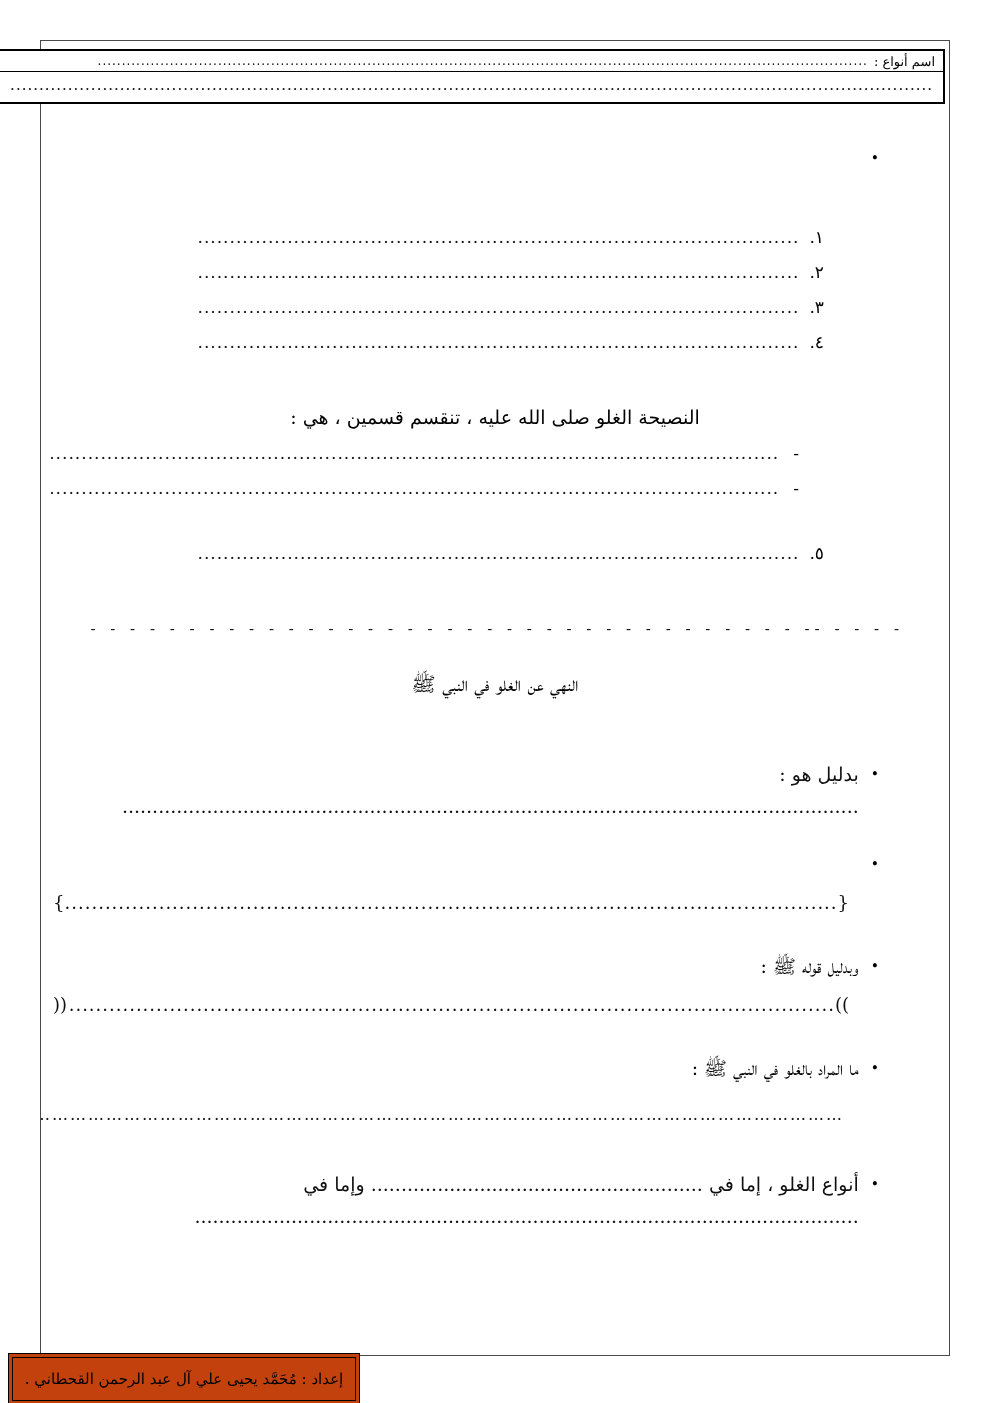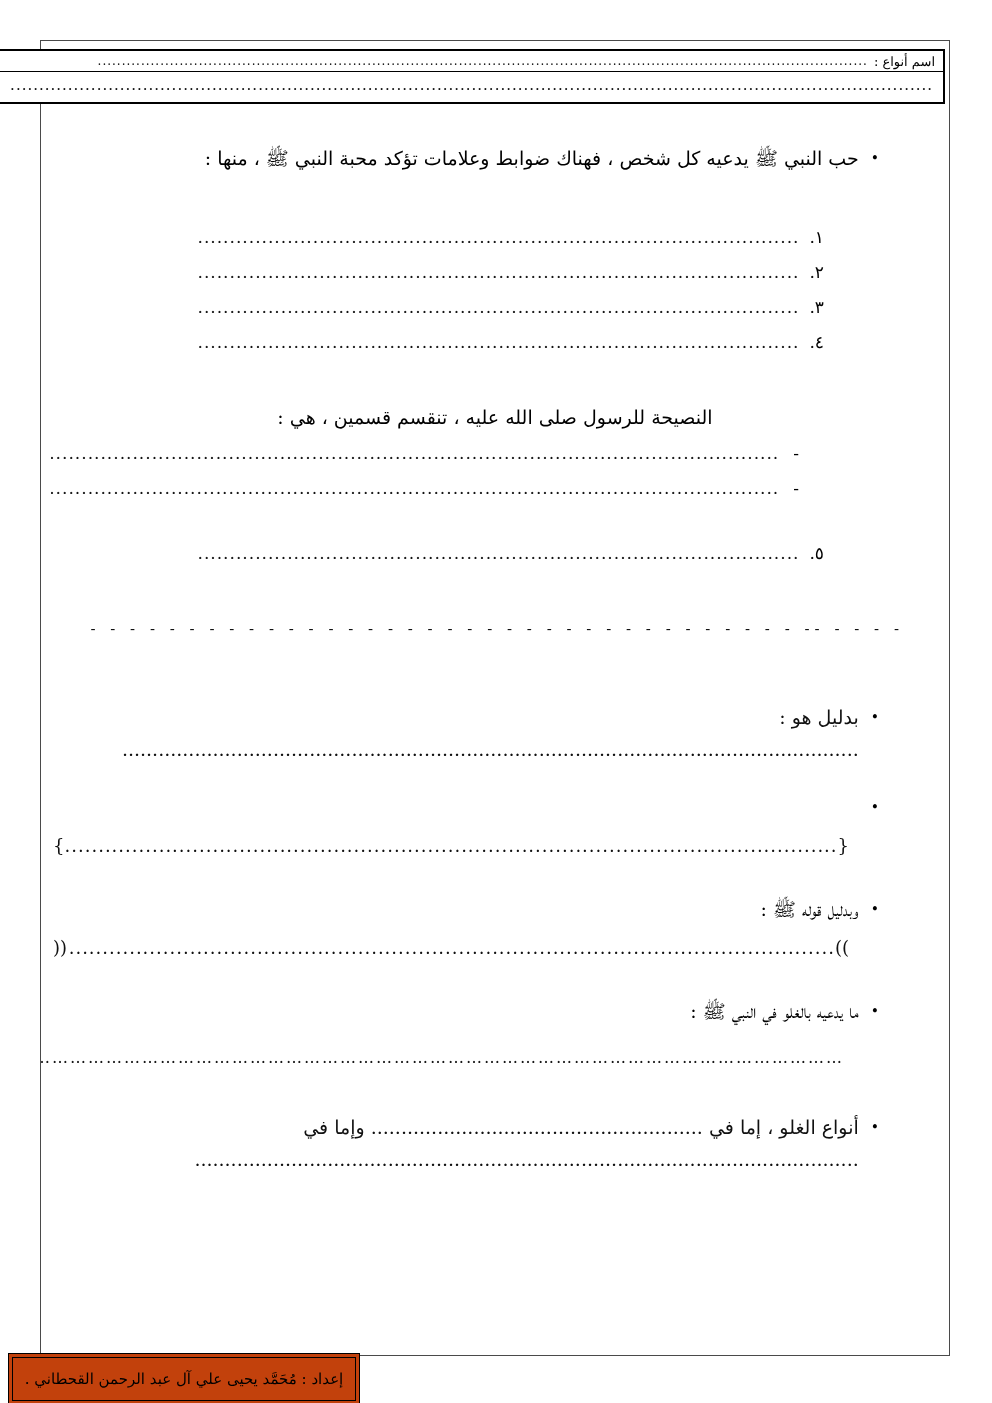--- a/index.html
+++ b/index.html
@@ -72,21 +72,20 @@
           <span class="name-label-dots">................................................................................................................................................................</span>
         </div>
         <div class="name-dots-row">................................................................................................................................................................</div>
       </div>
 
     </div>
 
 
     <div class="bullet-line intro">
       <span class="bullet">•</span>
-      <span class="bl-text">حب النبي ﷺ يدعيه كل شخص ، فهناك ضوابط وعلامات تؤكد محبة النبي ﷺ ، منها :</span>
     </div>
 
     <div class="num-list">
       <div class="num-line">
         <span class="num">١.</span>
         <span class="leader">................................................................................................................................................................</span>
       </div>
       <div class="num-line">
         <span class="num">٢.</span>
         <span class="leader">................................................................................................................................................................</span>
@@ -94,40 +93,41 @@
       <div class="num-line">
         <span class="num">٣.</span>
         <span class="leader">................................................................................................................................................................</span>
       </div>
       <div class="num-line">
         <span class="num">٤.</span>
         <span class="leader">................................................................................................................................................................</span>
       </div>
     </div>
 
-    <div class="advice-h">النصيحة للرسول صلى الله عليه ، تنقسم قسمين ، هي :</div>
+    <div class="advice-h">النصيحة الغلو صلى الله عليه ، تنقسم قسمين ، هي :</div>
 
     <div class="dash-block">
       <div class="dash-line">
         <span class="num">-</span>
         <span class="leader">................................................................................................................................................................</span>
       </div>
       <div class="dash-line">
         <span class="num">-</span>
         <span class="leader">................................................................................................................................................................</span>
       </div>
     </div>
 
     <div class="num-line item5">
       <span class="num">٥.</span>
       <span class="leader">................................................................................................................................................................</span>
     </div>
 
     <div class="divider">- - - - -- - - - - - - - - - - - - - - - - - - - - - - - - - - - - - - - - - - - - - - - - - - - -- - - - - - - - - -</div>
 
+    <div class="sec-title title2">النهي عن الغلو في النبي ﷺ</div>
 
     <div class="bullet-line def-line">
       <span class="bullet">•</span>
       <span class="bl-wrap"><span>بدليل هو : </span><span>................................................................................................................................................................................................................................................................................................................................</span></span>
     </div>
 
     <div class="bullet-line haram-line">
       <span class="bullet">•</span>
     </div>
 
@@ -143,21 +143,21 @@
     </div>
 
     <div class="full-line">
       <span class="mark">((</span>
       <span class="leader">................................................................................................................................................................</span>
       <span class="mark">))</span>
     </div>
 
     <div class="bullet-line meaning-b">
       <span class="bullet">•</span>
-      <span class="bl-text">ما يدعيه بالغلو في النبي ﷺ :</span>
+      <span class="bl-text">ما المراد بالغلو في النبي ﷺ :</span>
     </div>
 
     <div class="meaning-dots">……………………………………………………………………………………………………………………………………………………</div>
 
     <div class="bullet-line types-line">
       <span class="bullet">•</span>
       <span class="bl-wrap"><span>أنواع الغلو ، إما في </span><span>.......................................................</span><span> وإما في </span><span>..............................................................................................................</span></span>
     </div>
 
   </div>

